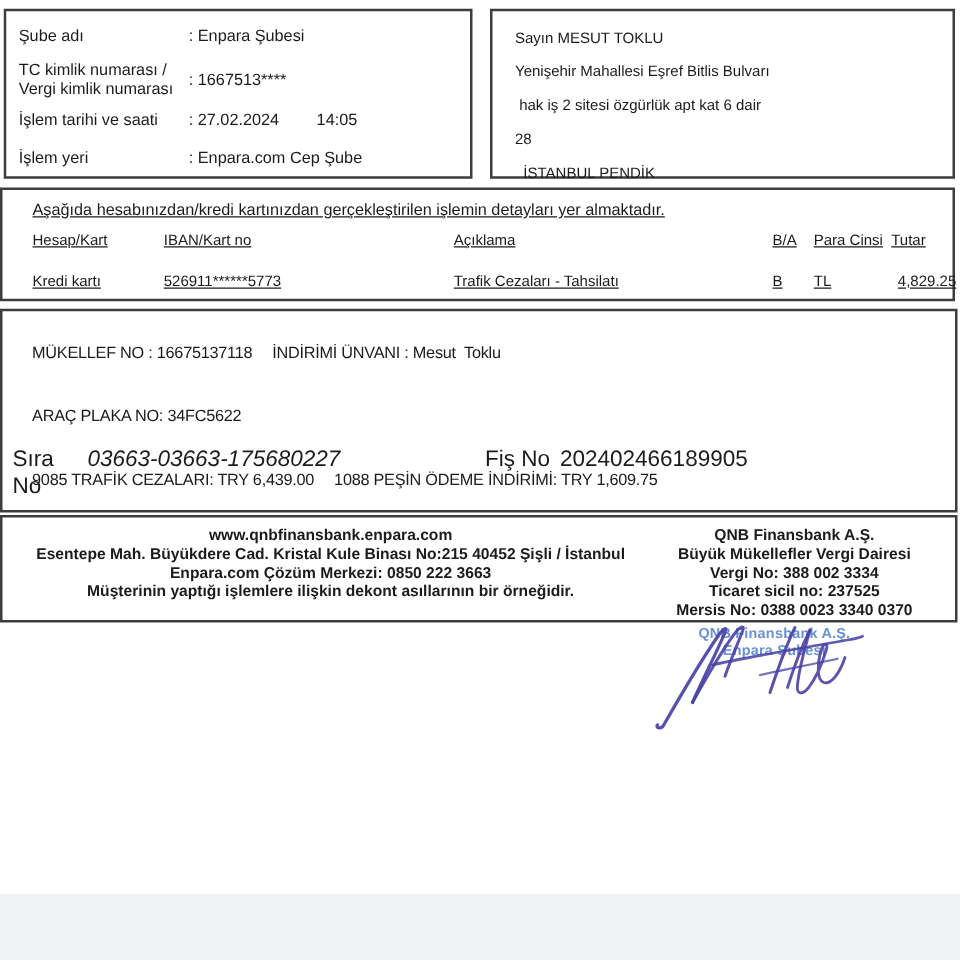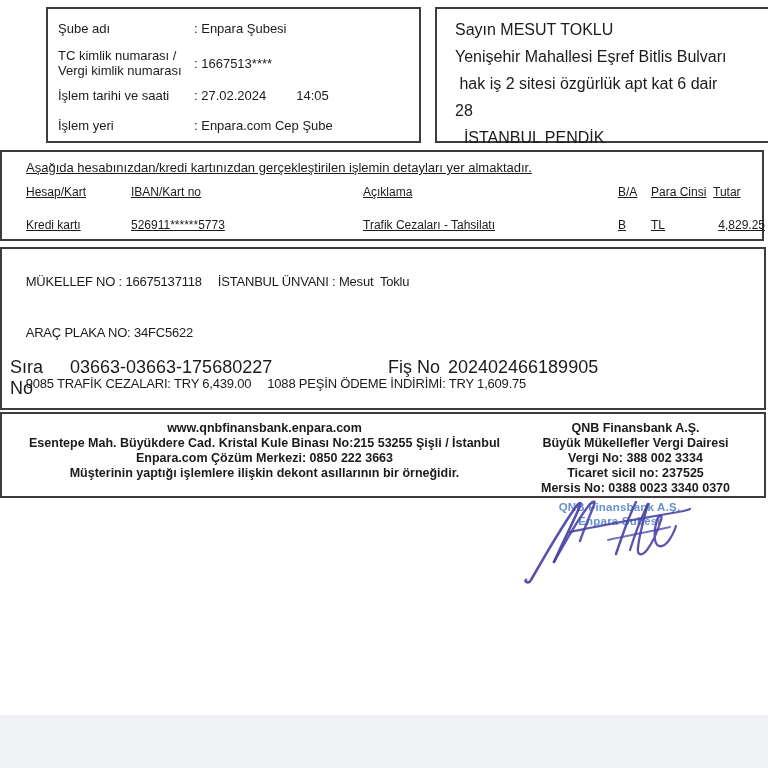--- a/index.html
+++ b/index.html
@@ -6,45 +6,45 @@
   body{
     width:768px;height:768px;position:relative;overflow:hidden;
     background:#ffffff;
     font-family:"Liberation Sans","DejaVu Sans",sans-serif;
     color:#1b1b1b;
     -webkit-font-smoothing:antialiased;
   }
   .bg-band{position:absolute;left:0;right:0;bottom:0;height:53px;background:#eff1f4;}
   .box{border:2px solid #3d3d3d;background:#fff;box-sizing:border-box;}
   .top-row{position:absolute;top:7px;left:3px;display:flex;gap:14px;}
-  .branch-box{width:375px;height:136px;padding:12px 10px 10px 10px;margin-left:43px;}
+  .branch-box{width:375px;height:136px;padding:12px 10px 10px 10px;}
   .recipient-box{width:372px;height:136px;padding:10px 10px 10px 18px;}
   .kv-row{display:flex;align-items:flex-start;margin-bottom:12px;font-size:13px;}
   .kv-row.center{align-items:center;margin-bottom:10px;}
   .kv-label{width:136px;flex:none;white-space:pre-line;line-height:15px;}
   .kv-value{white-space:pre-wrap;line-height:15px;}
   .kv-time{margin-left:30px;}
-  .rec-line{font-size:16px;margin-bottom:13px;white-space:pre-wrap;line-height:14px;}
+  .rec-line{font-size:12px;margin-bottom:13px;white-space:pre-wrap;line-height:14px;}
   .table-box{position:absolute;top:150px;left:0px;width:764px;height:91px;padding:8px 8px 8px 24px;text-decoration:underline;}
   .intro-line{font-size:13px;margin-bottom:10px;white-space:pre-wrap;}
   .t-row{display:flex;font-size:12px;align-items:baseline;}
   .t-row.values{margin-top:19px;}
   .c1{width:105px;flex:none;}
   .c2{width:232px;flex:none;}
   .c3{width:255px;flex:none;}
   .c4{width:33px;flex:none;}
   .c5{width:62px;flex:none;}
   .c6{width:52px;flex:none;}
   .c6.num{text-align:right;}
   .details-box{position:absolute;top:247px;left:0px;width:766px;height:163px;padding:7px 10px;}
   .detail-line{font-size:13px;line-height:17px;letter-spacing:-0.2px;white-space:pre-wrap;}
   .detail-line .seg-right{margin-left:16px;}
   .ref-row{position:absolute;left:8px;right:10px;bottom:9px;display:flex;font-size:18px;align-items:flex-start;}
   .ref-l1{width:60px;flex:none;}
-  .ref-v1{width:318px;flex:none;}
+  .ref-v1{width:318px;flex:none;font-style:italic;}
   .ref-l2{width:60px;flex:none;}
   .footer-box{position:absolute;top:412px;left:0px;width:766px;height:86px;padding:7px 10px;display:flex;}
   .footer-left{flex:1;}
   .footer-right{width:237px;flex:none;}
   .f-line{font-size:12.5px;font-weight:bold;line-height:15px;white-space:pre-wrap;text-align:center;}
   .signature-wrap{position:absolute;left:512px;top:492px;width:215px;height:105px;}
   .stamp{position:absolute;left:0;top:8px;width:100%;text-align:center;line-height:14px;opacity:.85;}
   .stamp div{font-size:11.5px;font-weight:bold;letter-spacing:.2px;}
   .sig-svg{position:absolute;left:0;top:0;width:215px;height:105px;}
 </style>
@@ -99,21 +99,21 @@
     <span class="c2">526911******5773</span>
     <span class="c3">Trafik Cezaları - Tahsilatı</span>
     <span class="c4">B</span>
     <span class="c5">TL</span>
     <span class="c6 num">4,829.25</span>
   </div>
 </div>
 
 <div class="box details-box">
   <div class="detail-line">
-    <span>MÜKELLEF NO : 16675137118</span><span class="seg-right">İSTANBUL ÜNVANI : Mesut  Toklu</span>
+    <span>MÜKELLEF NO : 16675137118</span><span class="seg-right">İNDİRİMİ ÜNVANI : Mesut  Toklu</span>
   </div>
   <div class="detail-line">
     <span>ARAÇ PLAKA NO: 34FC5622</span>
   </div>
   <div class="detail-line">
     <span>9085 TRAFİK CEZALARI: TRY 6,439.00</span><span class="seg-right">1088 PEŞİN ÖDEME İNDİRİMİ: TRY 1,609.75</span>
   </div>
   <div class="detail-line">
     <span>VERGİ TÜRÜ: 9085 TUTAR: 4829.25</span>
   </div>
@@ -122,21 +122,21 @@
     <span class="ref-l1">Sıra No</span>
     <span class="ref-v1">03663-03663-175680227</span>
     <span class="ref-l2">Fiş No</span>
     <span class="ref-v2">202402466189905</span>
   </div>
 </div>
 
 <div class="box footer-box">
   <div class="footer-left">
     <div class="f-line">www.qnbfinansbank.enpara.com</div>
-    <div class="f-line">Esentepe Mah. Büyükdere Cad. Kristal Kule Binası No:215 53255 Şişli / İstanbul</div>
+    <div class="f-line">Esentepe Mah. Büyükdere Cad. Kristal Kule Binası No:215 40452 Şişli / İstanbul</div>
     <div class="f-line">Enpara.com Çözüm Merkezi: 0850 222 3663</div>
     <div class="f-line">Müşterinin yaptığı işlemlere ilişkin dekont asıllarının bir örneğidir.</div>
   </div>
   <div class="footer-right">
     <div class="f-line">QNB Finansbank A.Ş.</div>
     <div class="f-line">Büyük Mükellefler Vergi Dairesi</div>
     <div class="f-line">Vergi No: 388 002 3334</div>
     <div class="f-line">Ticaret sicil no: 237525</div>
     <div class="f-line">Mersis No: 0388 0023 3340 0370</div>
   </div>

